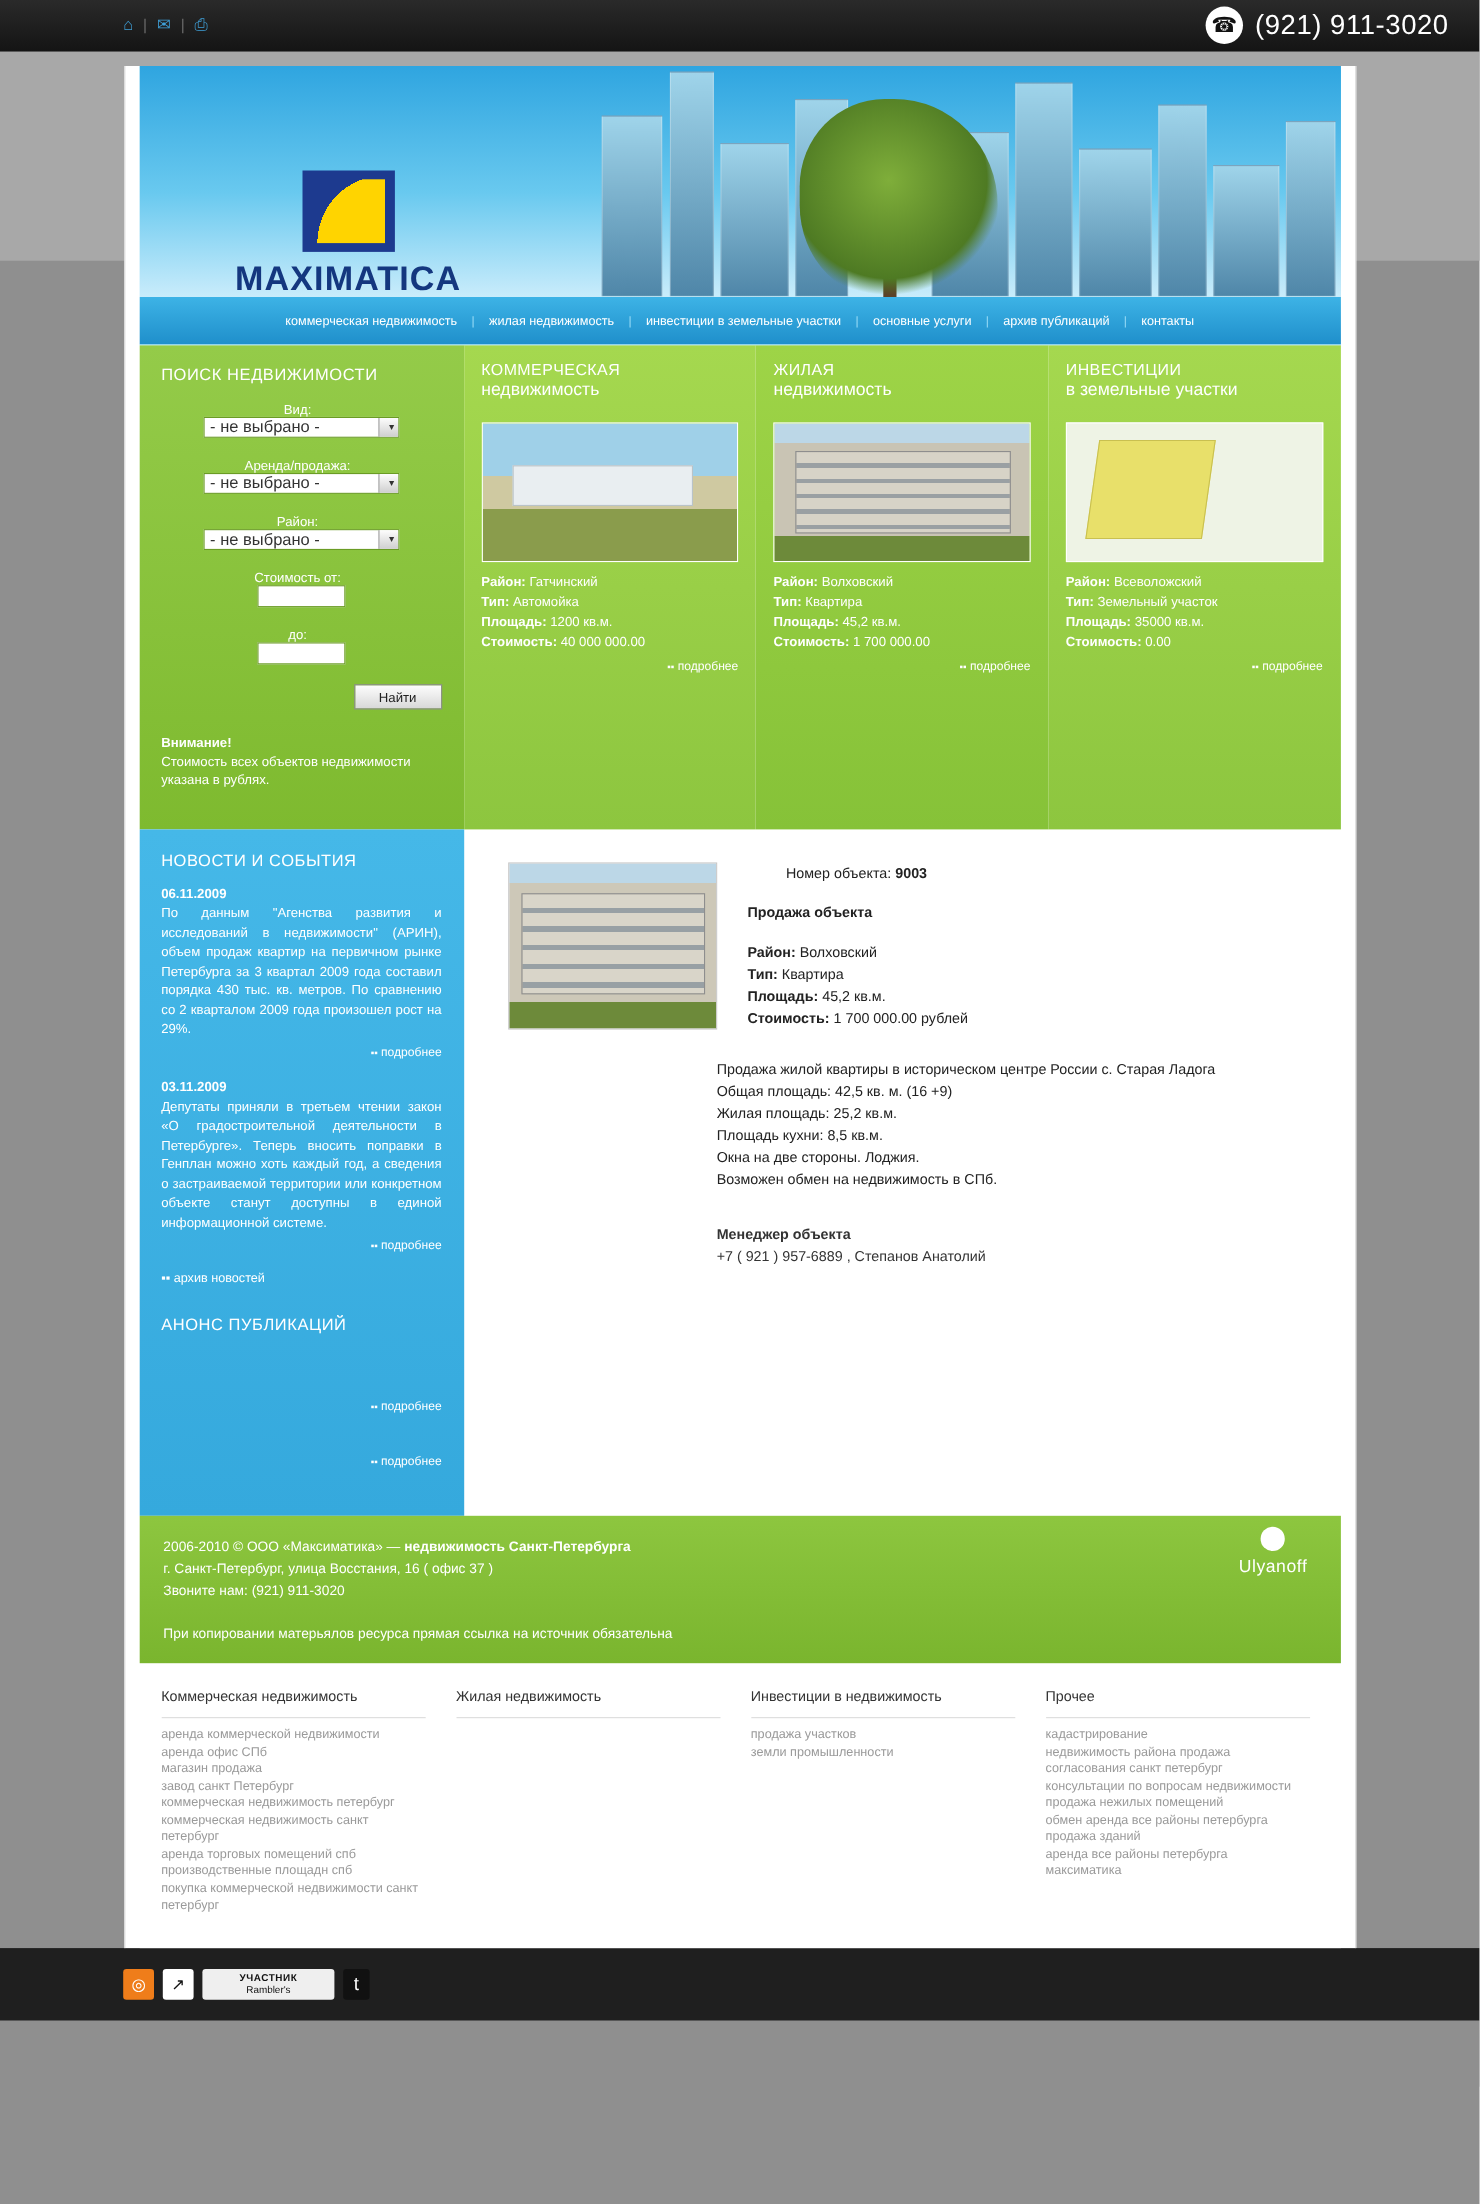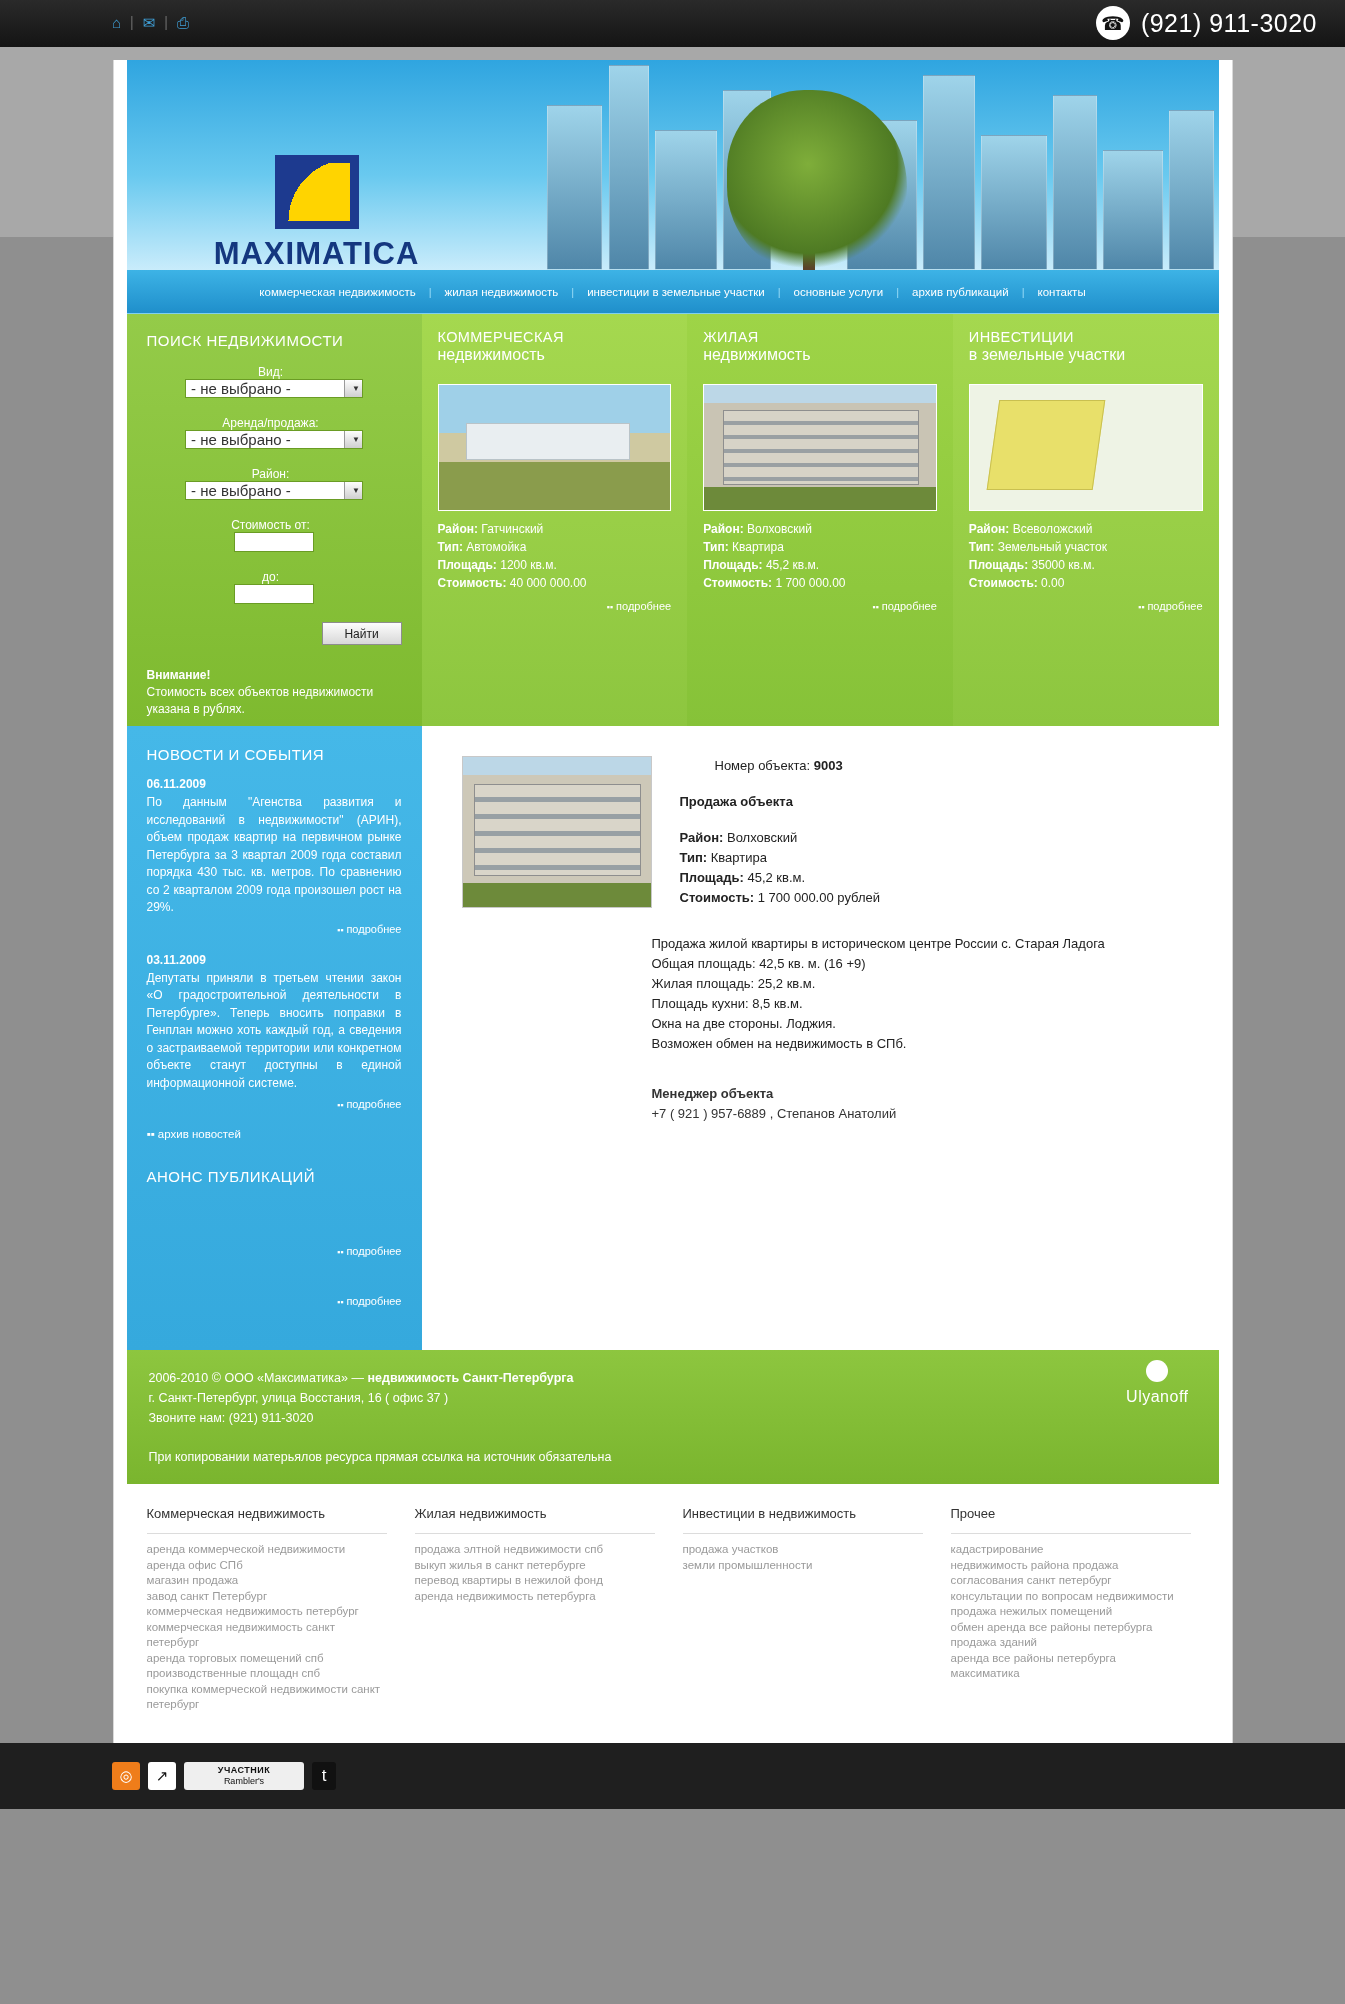--- a/index.html
+++ b/index.html
@@ -70,21 +70,21 @@
     display:flex; align-items:center; justify-content:center; gap:0;
     border-bottom:1px solid #7fd0f0;
   }
   .nav a { color:#fff; text-decoration:none; font-size:11.5px; padding:0 13px; }
   .nav .navsep { color:#9adcf7; font-size:11px; }
   
   .row-top { display:flex; margin:0 13px; }
   .search {
     width:295px; background:#8cc63e;
     background:linear-gradient(#94cb49,#7eba2f);
-    padding:18px 20px 8px 20px; color:#fff;
+    padding:18px 20px 36px 20px; color:#fff;
   }
   .search h3 { margin:0 0 16px 0; font-size:15px; font-weight:normal; letter-spacing:.5px; color:#fff; text-transform:uppercase;}
   .frow { display:flex; align-items:center; justify-content:flex-end; margin-bottom:18px;flex-direction:column; }
   .frow label { font-size:12px; margin-right:7px; color:#fff; }
   .sel { position:relative; width:178px; height:19px; background:#fff; border:1px solid #6a9c24; display:flex; align-items:center; }
   .sel span { font-size:15px; color:#333; padding-left:5px; }
   .sel .arrow {
     position:absolute; right:0; top:0; width:18px; height:17px;
     background:linear-gradient(#fdfdfd,#cfcfcf); border-left:1px solid #9a9a9a;
     display:flex; align-items:center; justify-content:center; font-size:8px; color:#333;
@@ -452,26 +452,20 @@
           <li>коммерческая недвижимость петербург</li>
           <li>коммерческая недвижимость санкт петербург</li>
           <li>аренда торговых помещений спб</li>
           <li>производственные площадн спб</li>
           <li>покупка коммерческой недвижимости санкт петербург</li>
         </ul>
       </div>
 
       <div class="lcol">
         <h5>Жилая недвижимость</h5>
-        <ul>
-          <li>продажа элтной недвижимости спб</li>
-          <li>выкуп жилья в санкт петербурге</li>
-          <li>перевод квартиры в нежилой фонд</li>
-          <li>аренда недвижимость петербурга</li>
-        </ul>
       </div>
 
       <div class="lcol">
         <h5>Инвестиции в недвижимость</h5>
         <ul>
           <li>продажа участков</li>
           <li>земли промышленности</li>
         </ul>
       </div>
 

